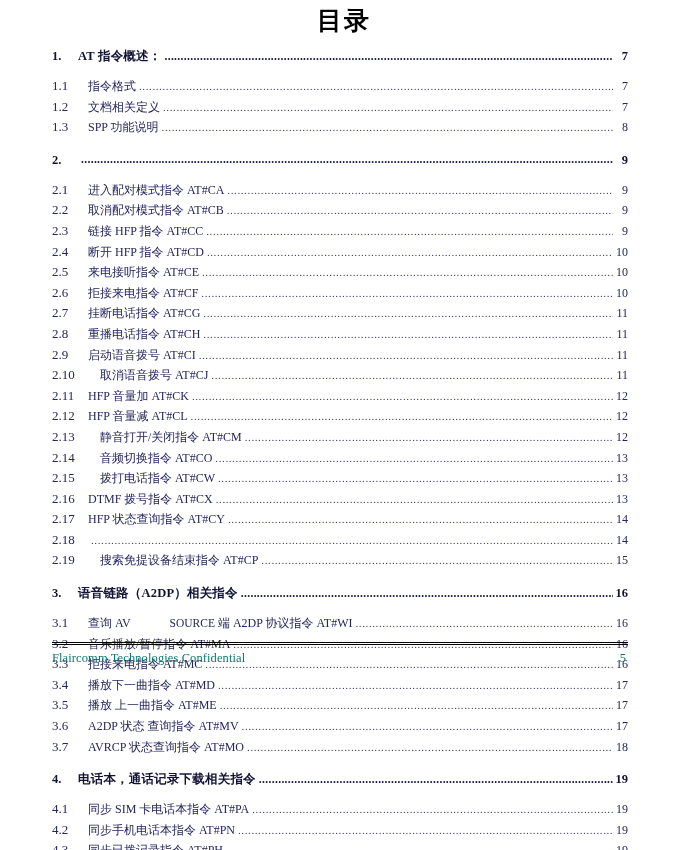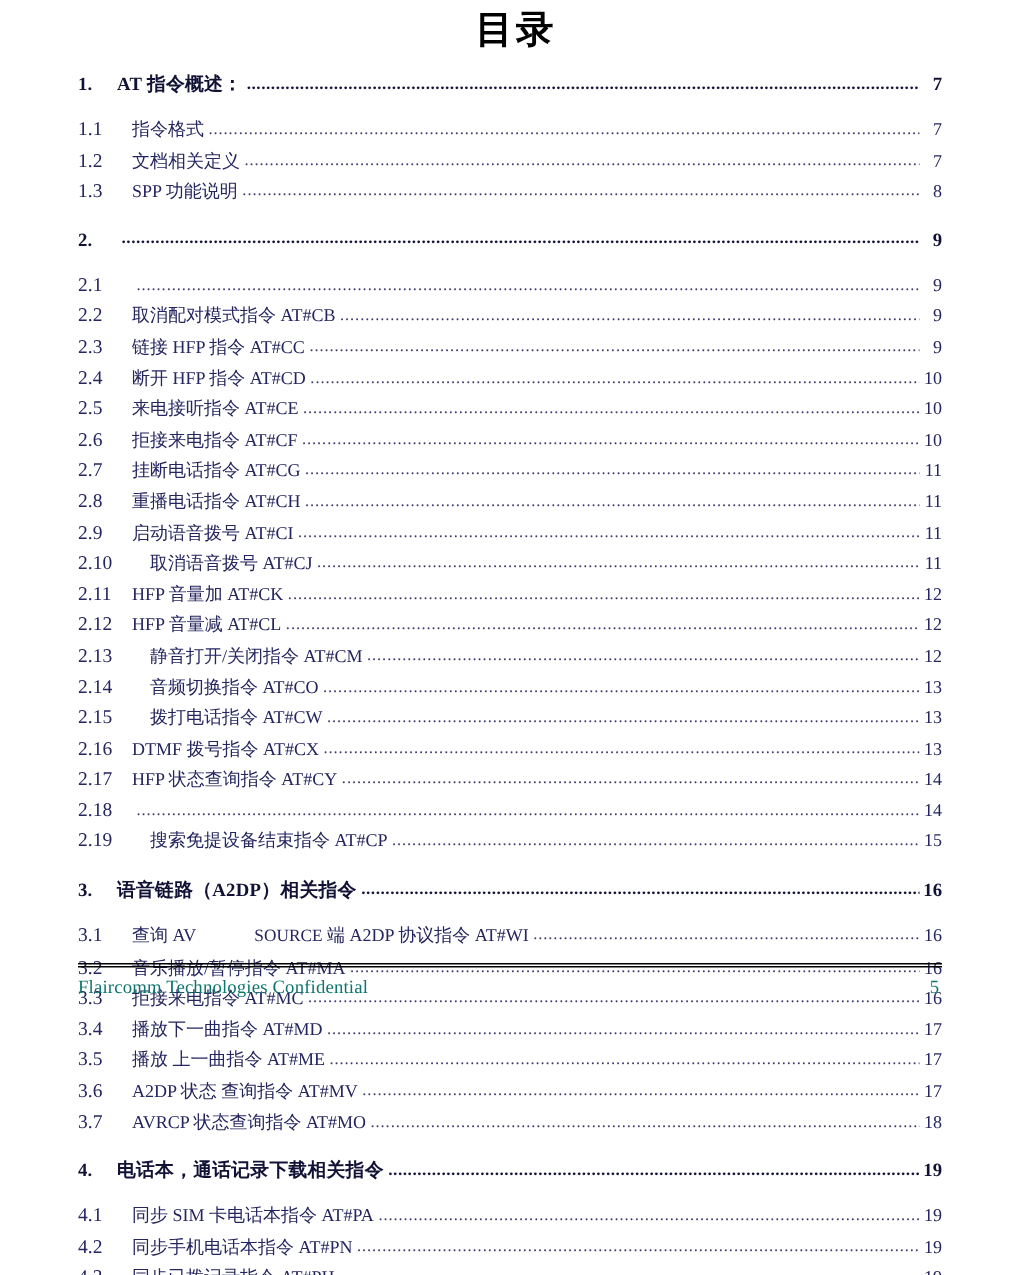--- a/index.html
+++ b/index.html
@@ -181,20 +181,21 @@
       </div>
       <div class="gap-md"></div>
       <div class="toc-row lvl1">
         <span class="num">2.</span>
         <span class="leader"></span>
         <span class="pageno">9</span>
       </div>
       <div class="gap-sm"></div>
       <div class="toc-row lvl2">
         <span class="num">2.1</span>
+        <span class="label">进入配对模式指令 AT#CA</span>
         <span class="leader"></span>
         <span class="pageno">9</span>
       </div>
       <div class="toc-row lvl2">
         <span class="num">2.2</span>
         <span class="label">取消配对模式指令 AT#CB</span>
         <span class="leader"></span>
         <span class="pageno">9</span>
       </div>
       <div class="toc-row lvl2">

